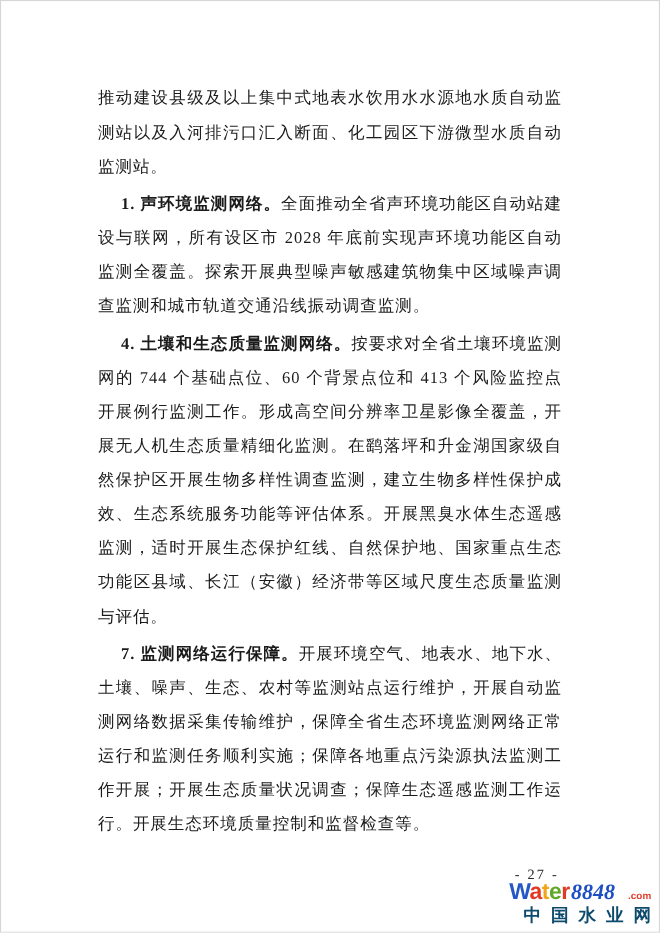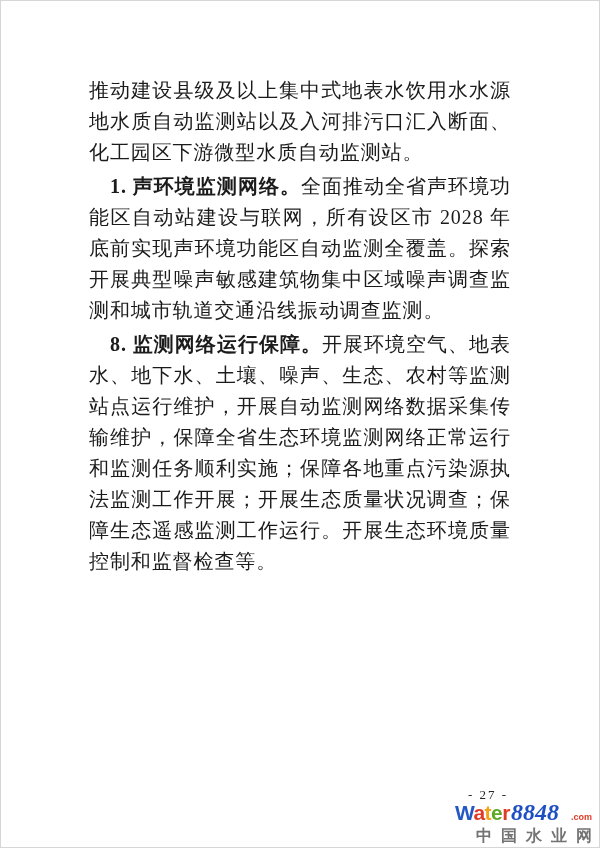--- a/index.html
+++ b/index.html
@@ -16,21 +16,21 @@
     border: 1px solid #d6d6d6;
     overflow: hidden;
     font-family: "Liberation Serif", "DejaVu Serif", serif;
   }
   .content {
     position: absolute;
     left: 88px;
     top: 74px;
     width: 422px;
     color: #1b1b1b;
-    font-size: 20px;
+    font-size: 15px;
     letter-spacing: 0.9px;
     line-height: 31px;
     text-align: justify;
     text-justify: inter-character;
   }
   .para { margin: 0; }
   .para + .para { margin-top: 3px; }
   .para.indent { text-indent: 21px; }
   .para .lead {
     font-weight: bold;
@@ -59,21 +59,21 @@
   }
   .brand-letter {
     font-weight: bold;
     font-size: 21px;
     letter-spacing: -0.5px;
   }
   .brand-num {
     font-family: "Liberation Serif", "DejaVu Serif", serif;
     font-style: italic;
     font-weight: bold;
-    font-size: 24px;
+    font-size: 20px;
     margin-left: 1px;
   }
   .brand-tld {
     font-family: "Liberation Sans", "DejaVu Sans", sans-serif;
     font-weight: bold;
     font-size: 9px;
     vertical-align: 0px;
     margin-left: 12px;
   }
   .brand-sub {
@@ -90,25 +90,26 @@
 <body>
 
 <div class="page">
 
   <div class="content">
 
     <p class="para"><span>推动建设县级及以上集中式地表水饮用水水源地水质自动监测站以及入河排污口汇入断面、化工园区下游微型水质自动监测站。</span></p>
 
     <p class="para indent"><span class="lead">1. 声环境监测网络。</span><span>全面推动全省声环境功能区自动站建设与联网，所有设区市 2028 年底前实现声环境功能区自动监测全覆盖。探索开展典型噪声敏感建筑物集中区域噪声调查监测和城市轨道交通沿线振动调查监测。</span></p>
 
+    <p class="para indent"><span class="lead">4. 土壤和生态质量监测网络。</span><span>按要求对全省土壤环境监测网的 744 个基础点位、60 个背景点位和 413 个风险监控点开展例行监测工作。形成高空间分辨率卫星影像全覆盖，开展无人机生态质量精细化监测。在鹞落坪和升金湖国家级自然保护区开展生物多样性调查监测，建立生物多样性保护成效、生态系统服务功能等评估体系。开展黑臭水体生态遥感监测，适时开展生态保护红线、自然保护地、国家重点生态功能区县域、长江（安徽）经济带等区域尺度生态质量监测与评估。</span></p>
 
-    <p class="para indent"><span class="lead">8. 监测网络运行保障。</span><span>开展环境空气、地表水、地下水、土壤、噪声、生态、农村等监测站点运行维护，开展自动监测网络数据采集传输维护，保障全省生态环境监测网络正常运行和监测任务顺利实施；保障各地重点污染源执法监测工作开展；开展生态质量状况调查；保障生态遥感监测工作运行。开展生态环境质量控制和监督检查等。</span></p>
+    <p class="para indent"><span class="lead">7. 监测网络运行保障。</span><span>开展环境空气、地表水、地下水、土壤、噪声、生态、农村等监测站点运行维护，开展自动监测网络数据采集传输维护，保障全省生态环境监测网络正常运行和监测任务顺利实施；保障各地重点污染源执法监测工作开展；开展生态质量状况调查；保障生态遥感监测工作运行。开展生态环境质量控制和监督检查等。</span></p>
 
   </div>
 
   <div class="pagenum">- 27 -</div>
 
   <div class="watermark">
     <div class="brand-line"><span class="brand-letter" style="color: rgb(36, 88, 197);">W</span><span class="brand-letter" style="color: rgb(224, 58, 39);">a</span><span class="brand-letter" style="color: rgb(242, 165, 26);">t</span><span class="brand-letter" style="color: rgb(95, 168, 38);">e</span><span class="brand-letter" style="color: rgb(224, 58, 39);">r</span><span class="brand-num" style="color: rgb(30, 79, 194);">8848</span><span class="brand-tld" style="color: rgb(224, 58, 39);">.com</span></div>
-    <div class="brand-sub" style="color: #737373;">中国水业网</div>
+    <div class="brand-sub" style="color: #0c4a6e;">中国水业网</div>
   </div>
 
 </div>
 
 </body></html>

